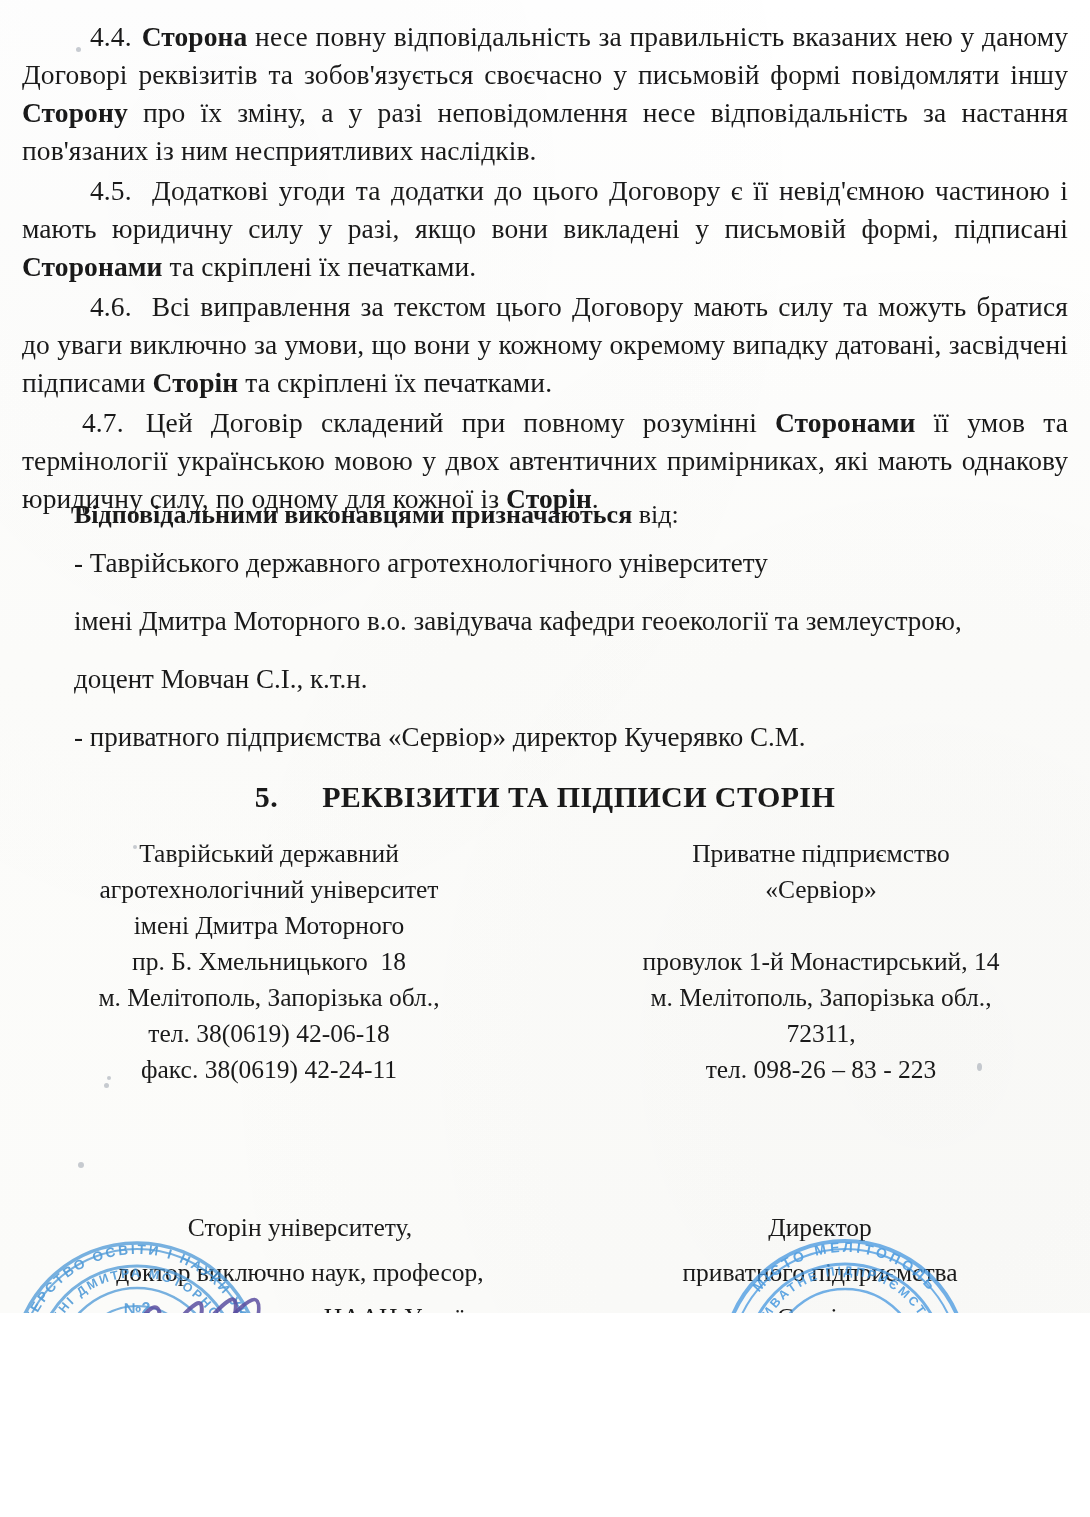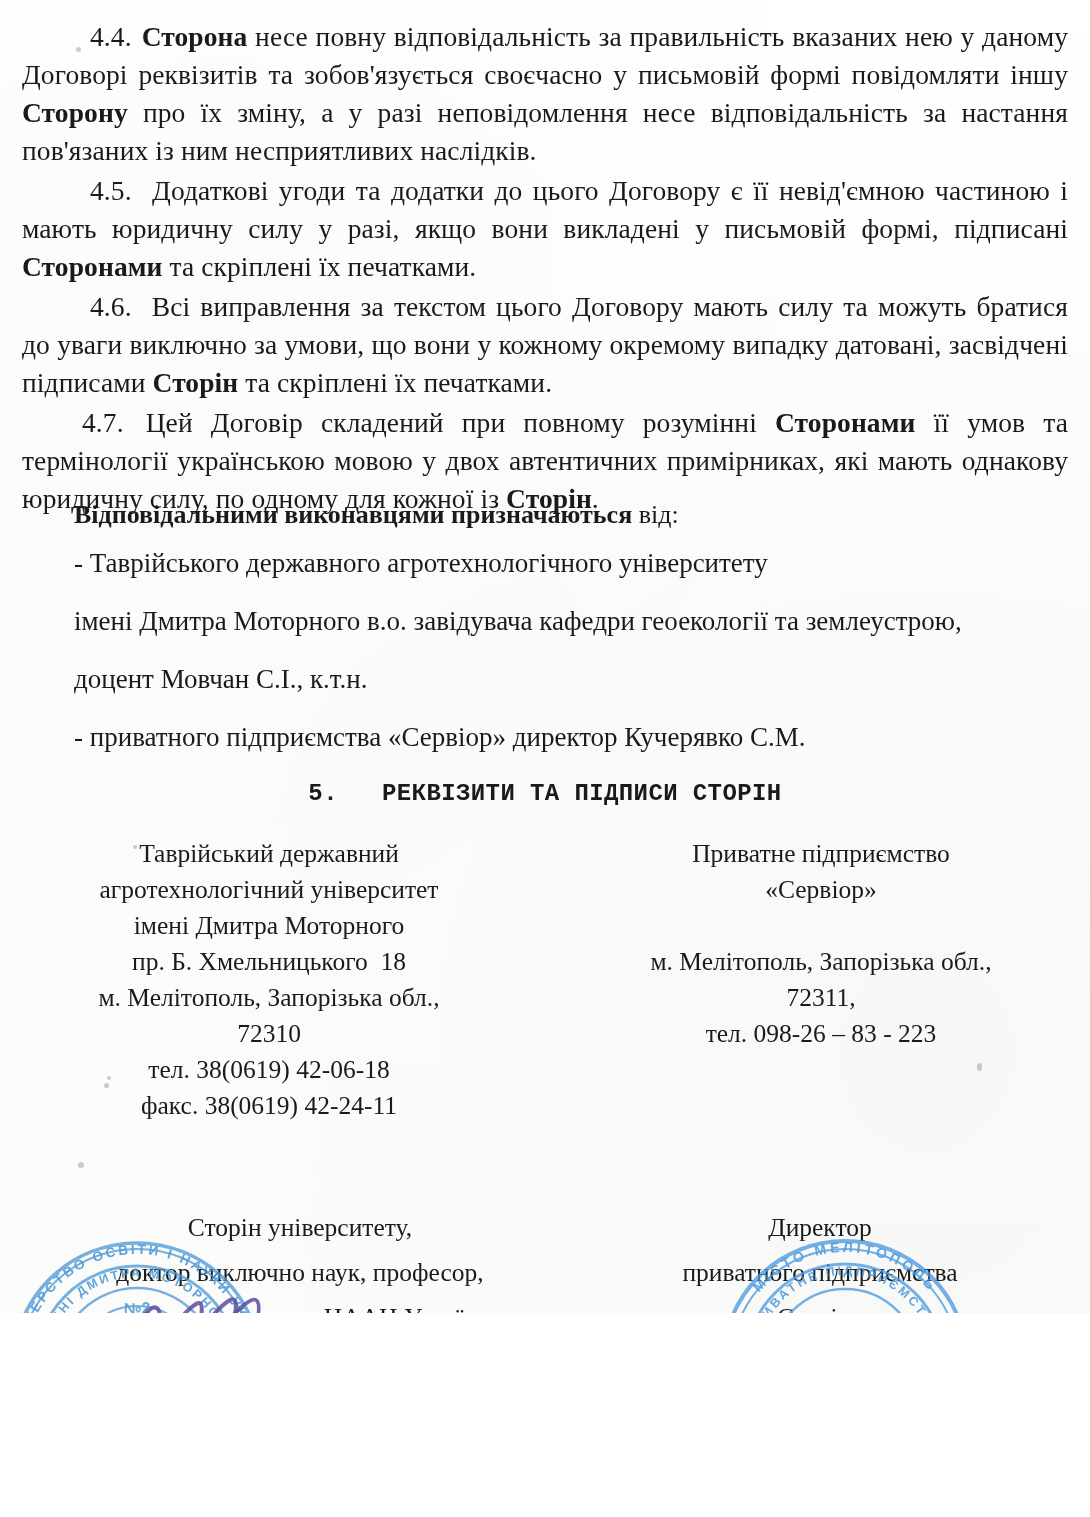--- a/index.html
+++ b/index.html
@@ -71,24 +71,23 @@
     margin-bottom: 26px;
   }
 
   
   .section-head {
     position: absolute;
     top: 780px;
     left: 0;
     width: 1090px;
     text-align: center;
-    font-size: 24px;
+    font-size: 30px;
     font-weight: bold;
     letter-spacing: 0.4px;
-    font-family: Liberation Mono, monospace;
   }
   .section-head .sec-num { margin-right: 44px; }
 
   
   .requisites {
     position: absolute;
     top: 836px;
     left: 0;
     width: 1090px;
     display: flex;
@@ -223,28 +222,28 @@
       <span class="sec-num">5.</span><span>РЕКВІЗИТИ ТА ПІДПИСИ СТОРІН</span>
     </div>
 
     <div class="requisites">
       <div class="req-col left">
         <div class="req-line">Таврійський державний</div>
         <div class="req-line">агротехнологічний університет</div>
         <div class="req-line">імені Дмитра Моторного</div>
         <div class="req-line">пр. Б. Хмельницького  18</div>
         <div class="req-line">м. Мелітополь, Запорізька обл.,</div>
-        <div class="req-line">72310</div>
         <div class="req-line">тел. 38(0619) 42-06-18</div>
         <div class="req-line">факс. 38(0619) 42-24-11</div>
       </div>
       <div class="req-col right">
         <div class="req-line">Приватне підприємство</div>
         <div class="req-line">«Сервіор»</div>
         <div class="req-gap"></div>
+        <div class="req-line">провулок 1-й Монастирський, 14</div>
         <div class="req-line">м. Мелітополь, Запорізька обл.,</div>
         <div class="req-line">72311,</div>
         <div class="req-line">тел. 098-26 – 83 - 223</div>
       </div>
     </div>
 
     <div class="sig-block sig-left">
       <div>Сторін університету,</div>
       <div>доктор виключно наук, професор,</div>
       <div>член-кореспондент НААН України</div>

